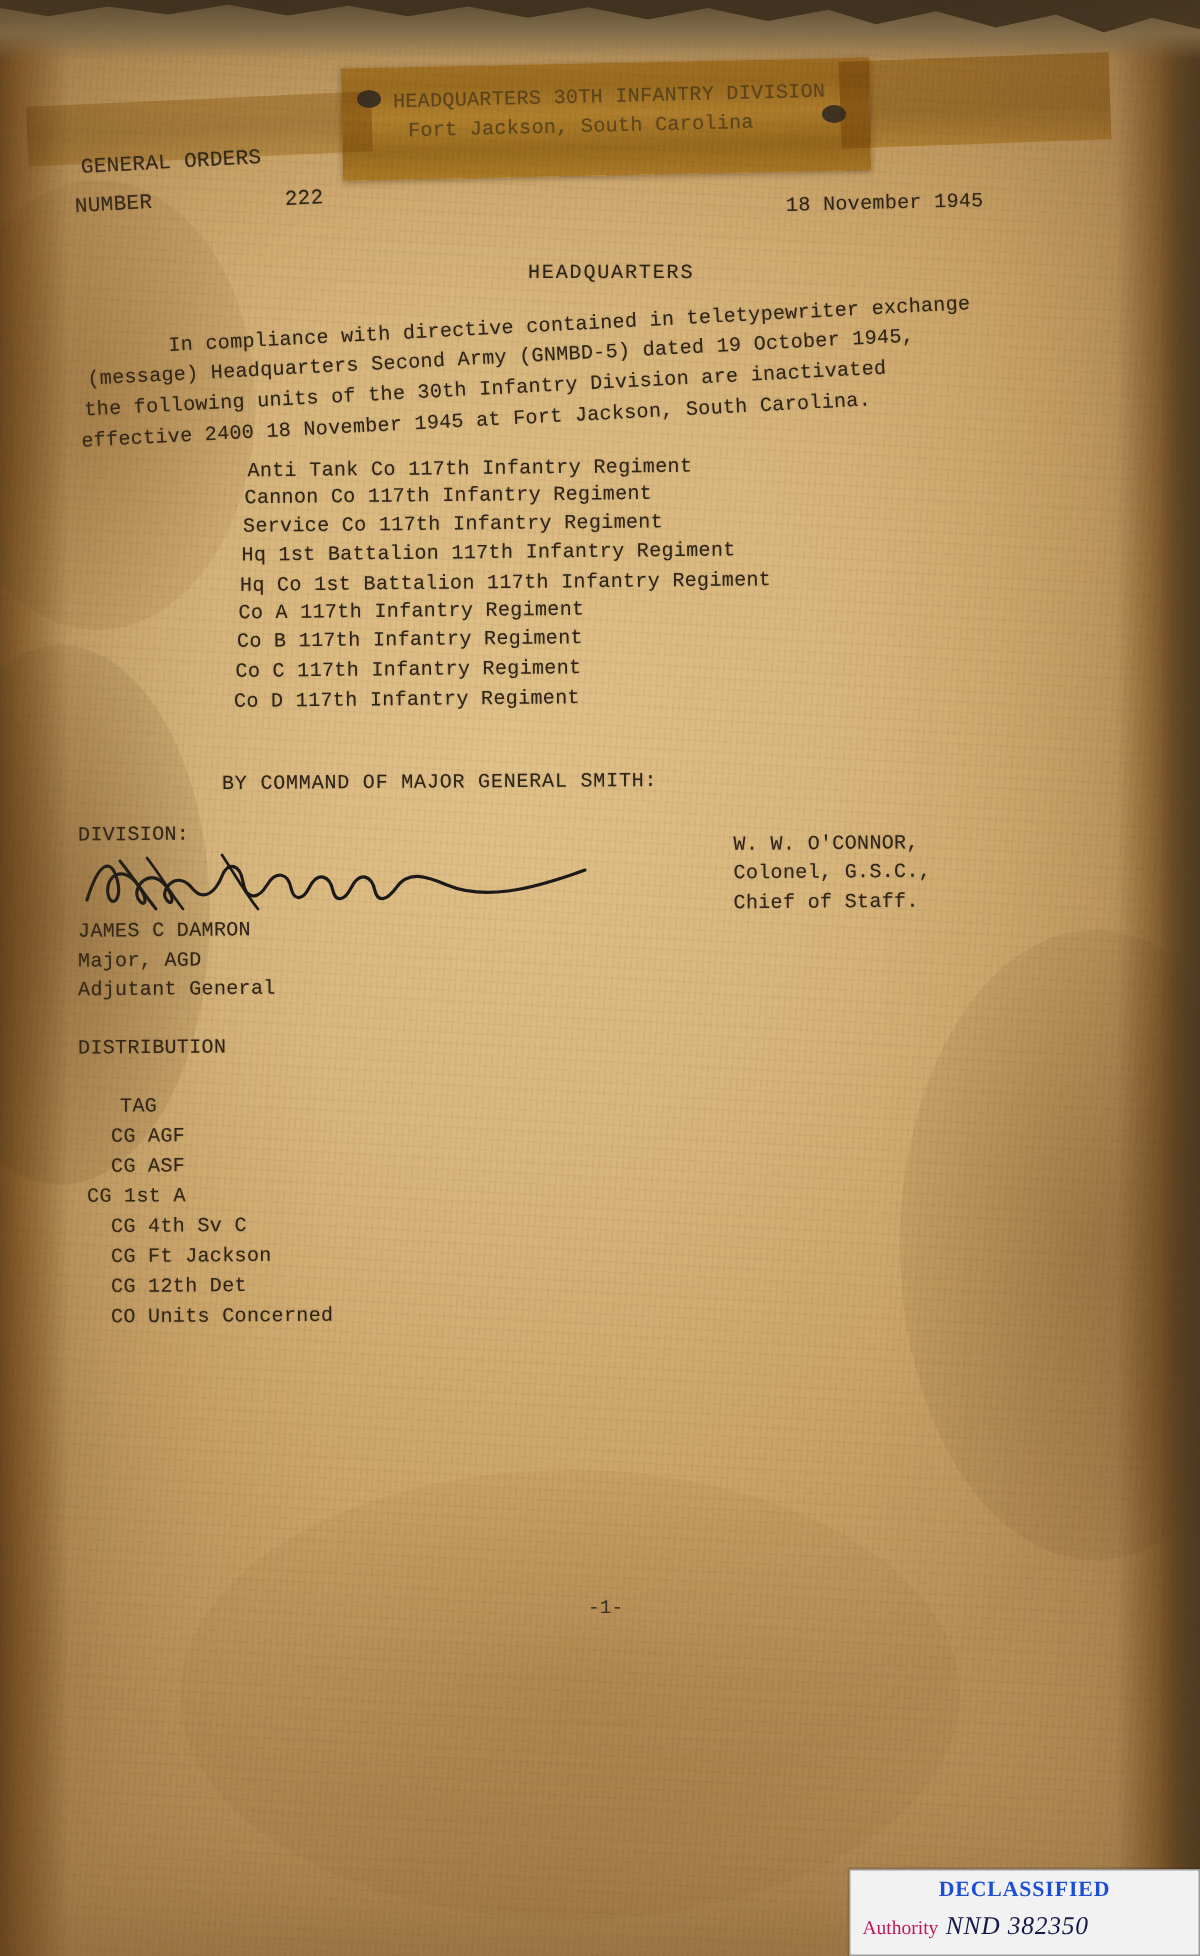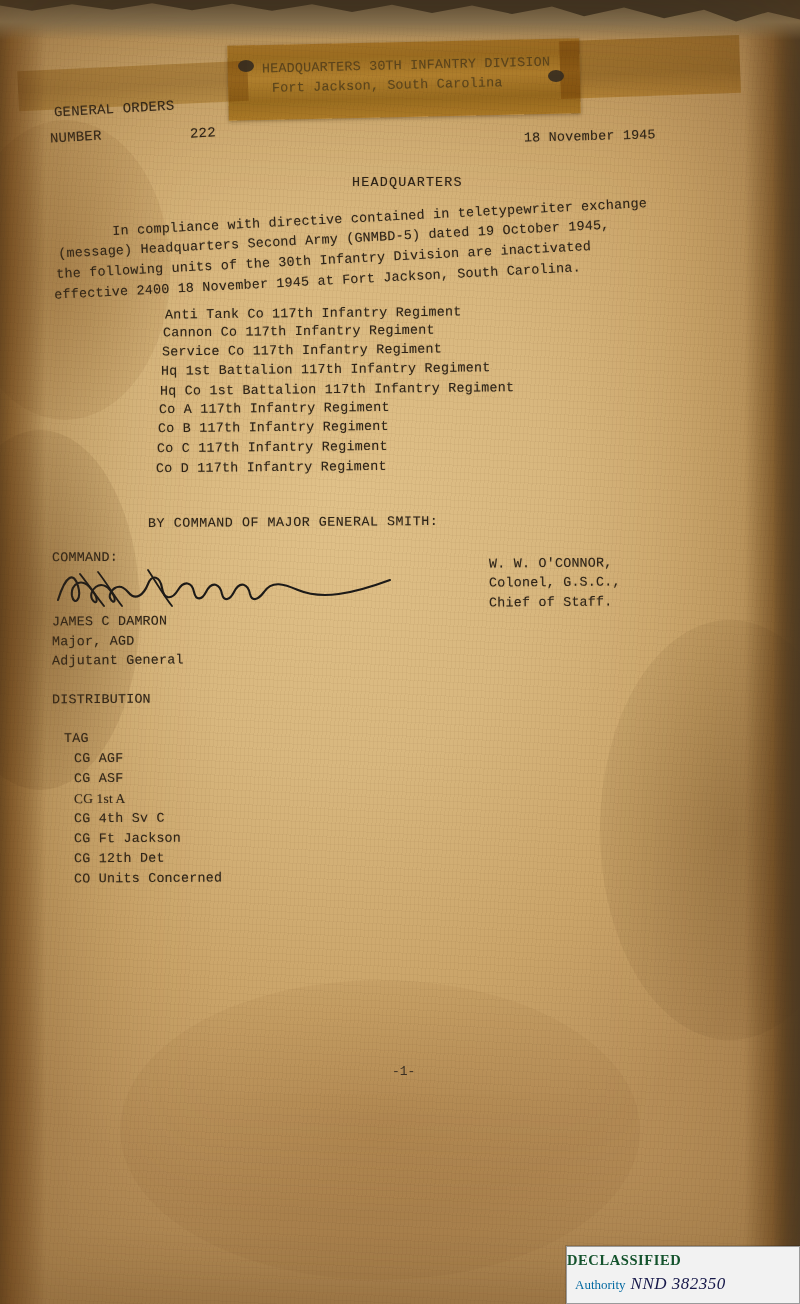--- a/index.html
+++ b/index.html
@@ -152,38 +152,38 @@
   
   .declass {
     position: absolute;
     right: 0; bottom: 0;
     width: 232px; height: 56px;
     background: #f2f2f2;
     border: 1px solid #9a9a9a;
     box-shadow: 0 0 0 1px rgba(0,0,0,0.15);
   }
   .declass-title {
-    text-align: left;
+    text-align: center;
     font-family: "Liberation Serif", serif;
     font-weight: bold;
     font-size: 14.5px;
     letter-spacing: 0.6px;
-    color: #14532d;
+    color: #1d4ed8;
     margin-top: 5px;
   }
   .declass-row {
     display: flex;
     align-items: baseline;
     gap: 5px;
     margin: 5px 0 0 8px;
   }
   .declass-label {
     font-family: "Liberation Serif", serif;
     font-size: 13px;
-    color: #0369a1;
+    color: #be185d;
   }
   .declass-auth {
     font-family: "Liberation Serif", serif;
     font-style: italic;
     font-size: 17px;
     color: #16184a;
     letter-spacing: 0.5px;
   }
   .page-num {
     position: absolute;
@@ -238,42 +238,42 @@
   <div class="typed units" style="left:162px;top:341px;">Service Co 117th Infantry Regiment</div>
   <div class="typed units" style="left:161px;top:360px;">Hq 1st Battalion 117th Infantry Regiment</div>
   <div class="typed units" style="left:160px;top:380px;">Hq Co 1st Battalion 117th Infantry Regiment</div>
   <div class="typed units" style="left:159px;top:399px;">Co A 117th Infantry Regiment</div>
   <div class="typed units" style="left:158px;top:418px;">Co B 117th Infantry Regiment</div>
   <div class="typed units" style="left:157px;top:438px;">Co C 117th Infantry Regiment</div>
   <div class="typed units" style="left:156px;top:458px;">Co D 117th Infantry Regiment</div>
 
   <div class="typed block" style="left:148px;top:513px;letter-spacing:0.5px;">BY COMMAND OF MAJOR GENERAL SMITH:</div>
 
-  <div class="typed block" style="left:52px;top:548px;">COMMAND:</div>
+  <div class="typed block" style="left:52px;top:548px;">DIVISION:</div>
 
   <svg class="signature" viewBox="0 0 340 44">
     <path d="M6 34 C14 8, 22 6, 26 20 C30 34, 22 40, 20 30 C18 18, 30 10, 40 24 C48 35, 44 40, 40 33 C36 25, 48 12, 58 24 C66 34, 62 40, 58 32 C56 26, 66 14, 76 26 C84 36, 92 28, 96 18 C100 8, 108 10, 110 22 C112 34, 120 34, 126 24 C132 14, 140 16, 142 26 C144 35, 150 34, 154 26 C160 14, 168 18, 170 28 C172 36, 178 34, 182 26 C188 14, 196 18, 198 28 C200 36, 206 34, 212 26 C220 14, 232 18, 246 24 C270 34, 300 28, 338 14" fill="none" stroke="#1c1a18" stroke-width="2.1" stroke-linecap="round"></path>
     <path d="M28 8 C36 18, 44 30, 52 40" fill="none" stroke="#1c1a18" stroke-width="2" stroke-linecap="round"></path>
     <path d="M46 6 C54 16, 62 30, 70 40" fill="none" stroke="#1c1a18" stroke-width="1.8" stroke-linecap="round"></path>
     <path d="M96 4 C104 16, 112 30, 120 40" fill="none" stroke="#1c1a18" stroke-width="1.8" stroke-linecap="round"></path>
   </svg>
 
   <div class="typed sig-line" style="left:52px;top:612px;">JAMES C DAMRON</div>
   <div class="typed sig-line" style="left:52px;top:632px;">Major, AGD</div>
   <div class="typed sig-line" style="left:52px;top:651px;">Adjutant General</div>
 
   <div class="typed sig-line" style="left:489px;top:554px;">W. W. O'CONNOR,</div>
   <div class="typed sig-line" style="left:489px;top:573px;">Colonel, G.S.C.,</div>
   <div class="typed sig-line" style="left:489px;top:593px;">Chief of Staff.</div>
 
   <div class="typed block" style="left:52px;top:690px;">DISTRIBUTION</div>
-  <div class="typed block" style="left:64px;top:729px;">TAG</div>
+  <div class="typed block" style="left:80px;top:729px;">TAG</div>
   <div class="typed block" style="left:74px;top:749px;">CG AGF</div>
   <div class="typed block" style="left:74px;top:769px;">CG ASF</div>
-  <div class="typed block" style="left:74px;top:789px;font-family:Liberation Serif, serif;">CG 1st A</div>
+  <div class="typed block" style="left:58px;top:789px;">CG 1st A</div>
   <div class="typed block" style="left:74px;top:809px;">CG 4th Sv C</div>
   <div class="typed block" style="left:74px;top:829px;">CG Ft Jackson</div>
   <div class="typed block" style="left:74px;top:849px;">CG 12th Det</div>
   <div class="typed block" style="left:74px;top:869px;">CO Units Concerned</div>
 
   <div class="page-num">-1-</div>
 
   <div class="vignette"></div>
 
   <div class="declass">

